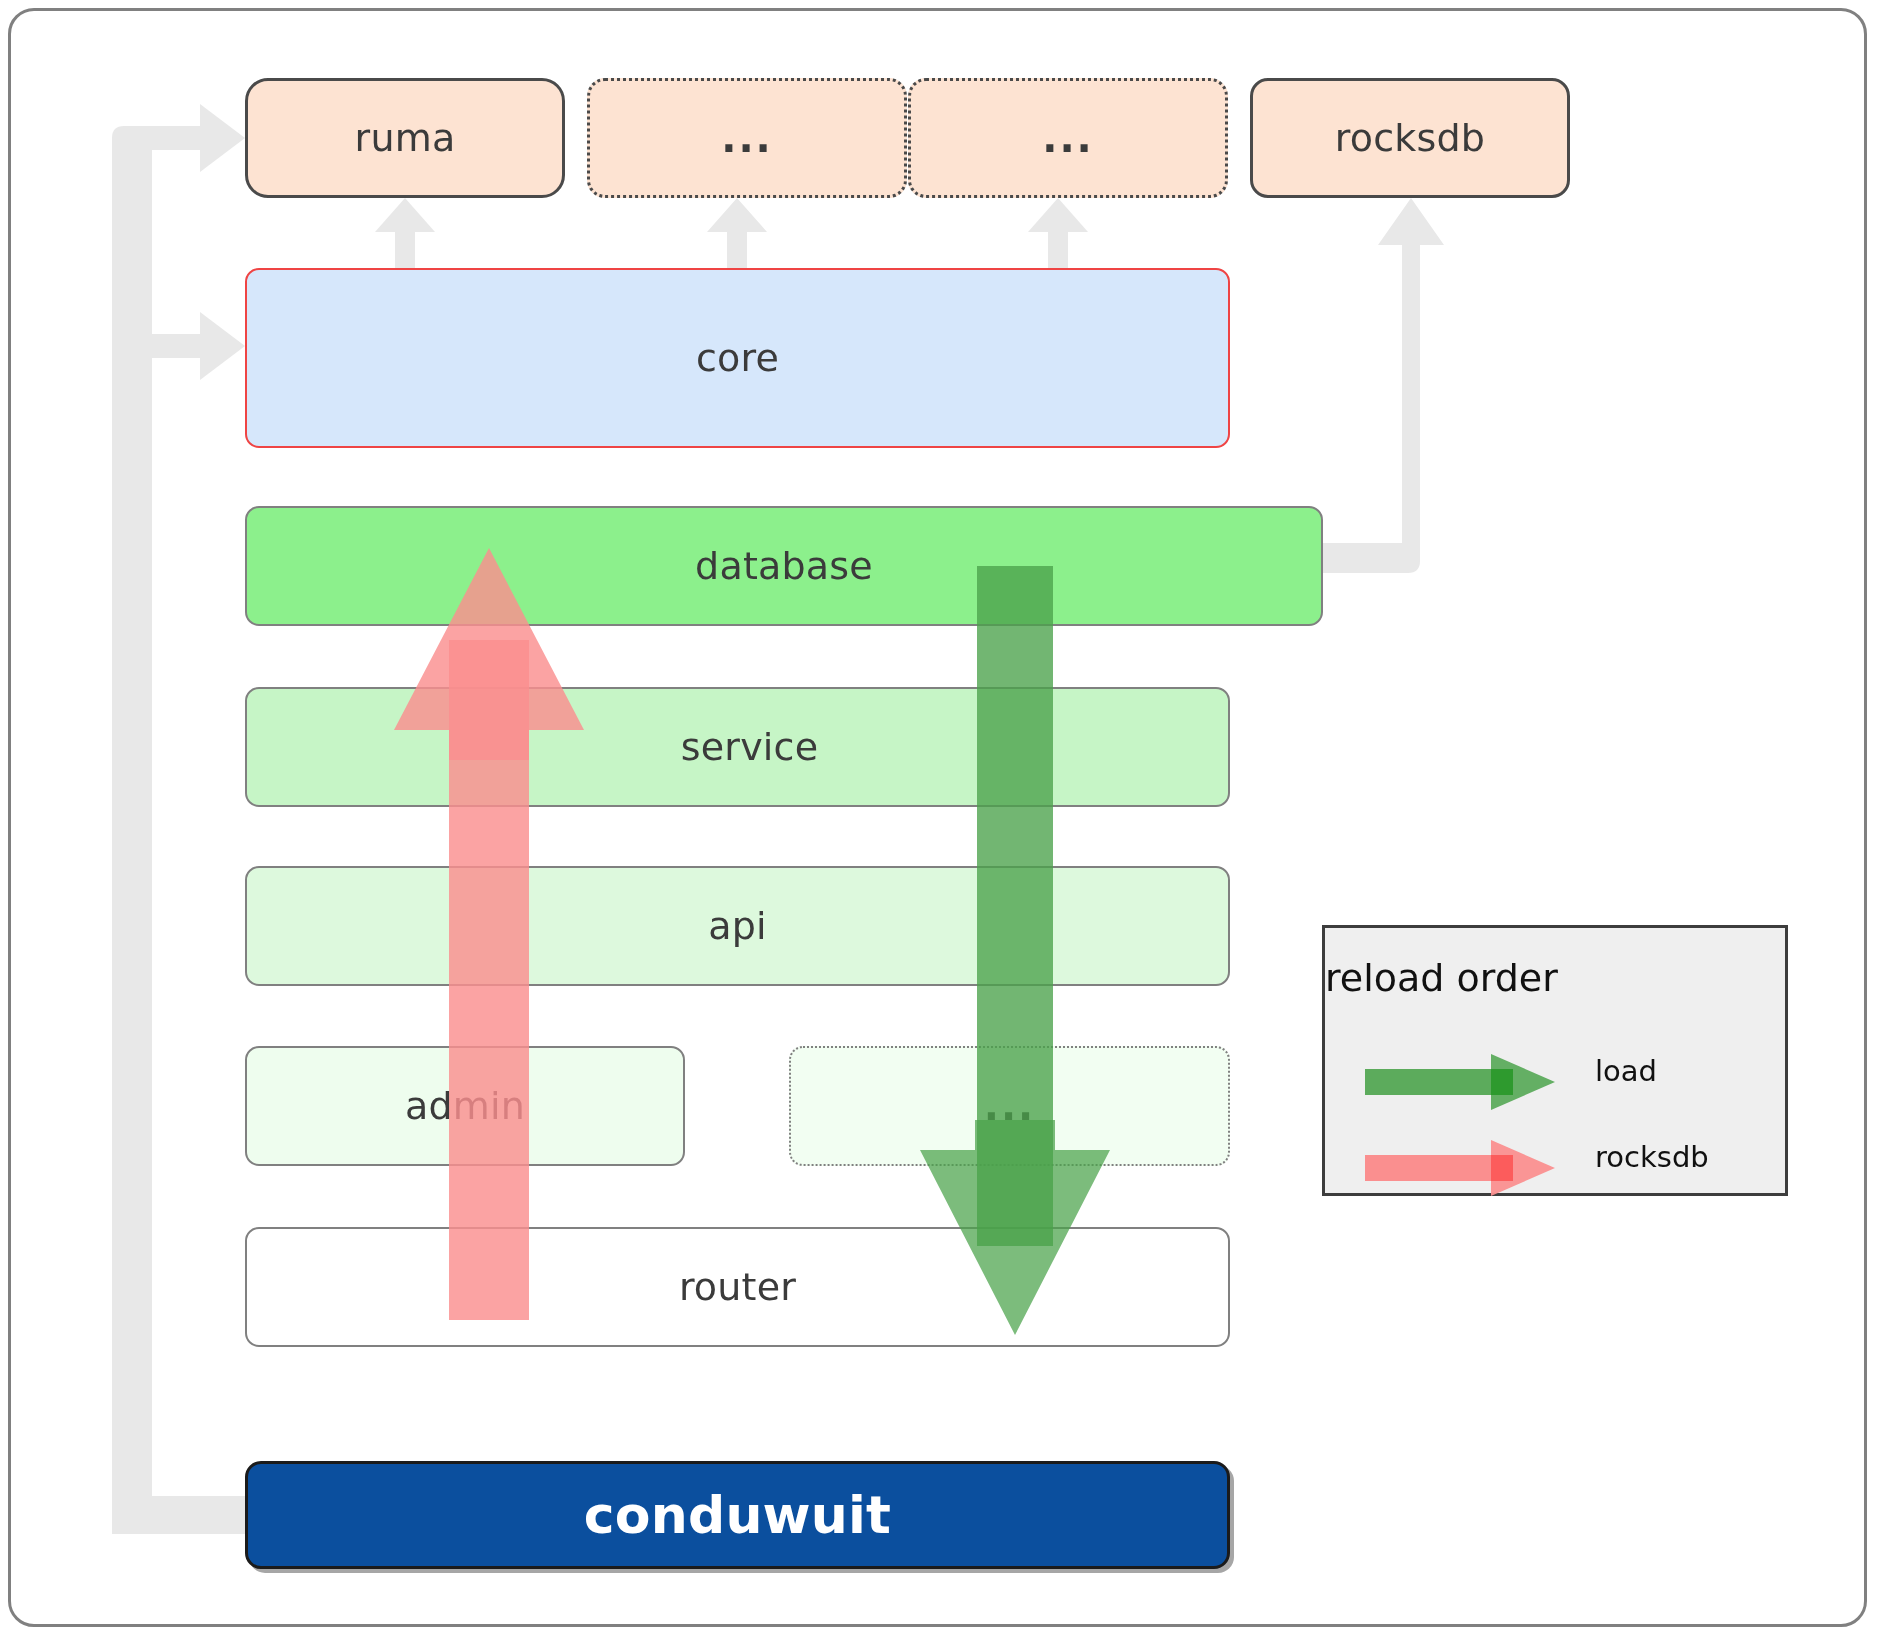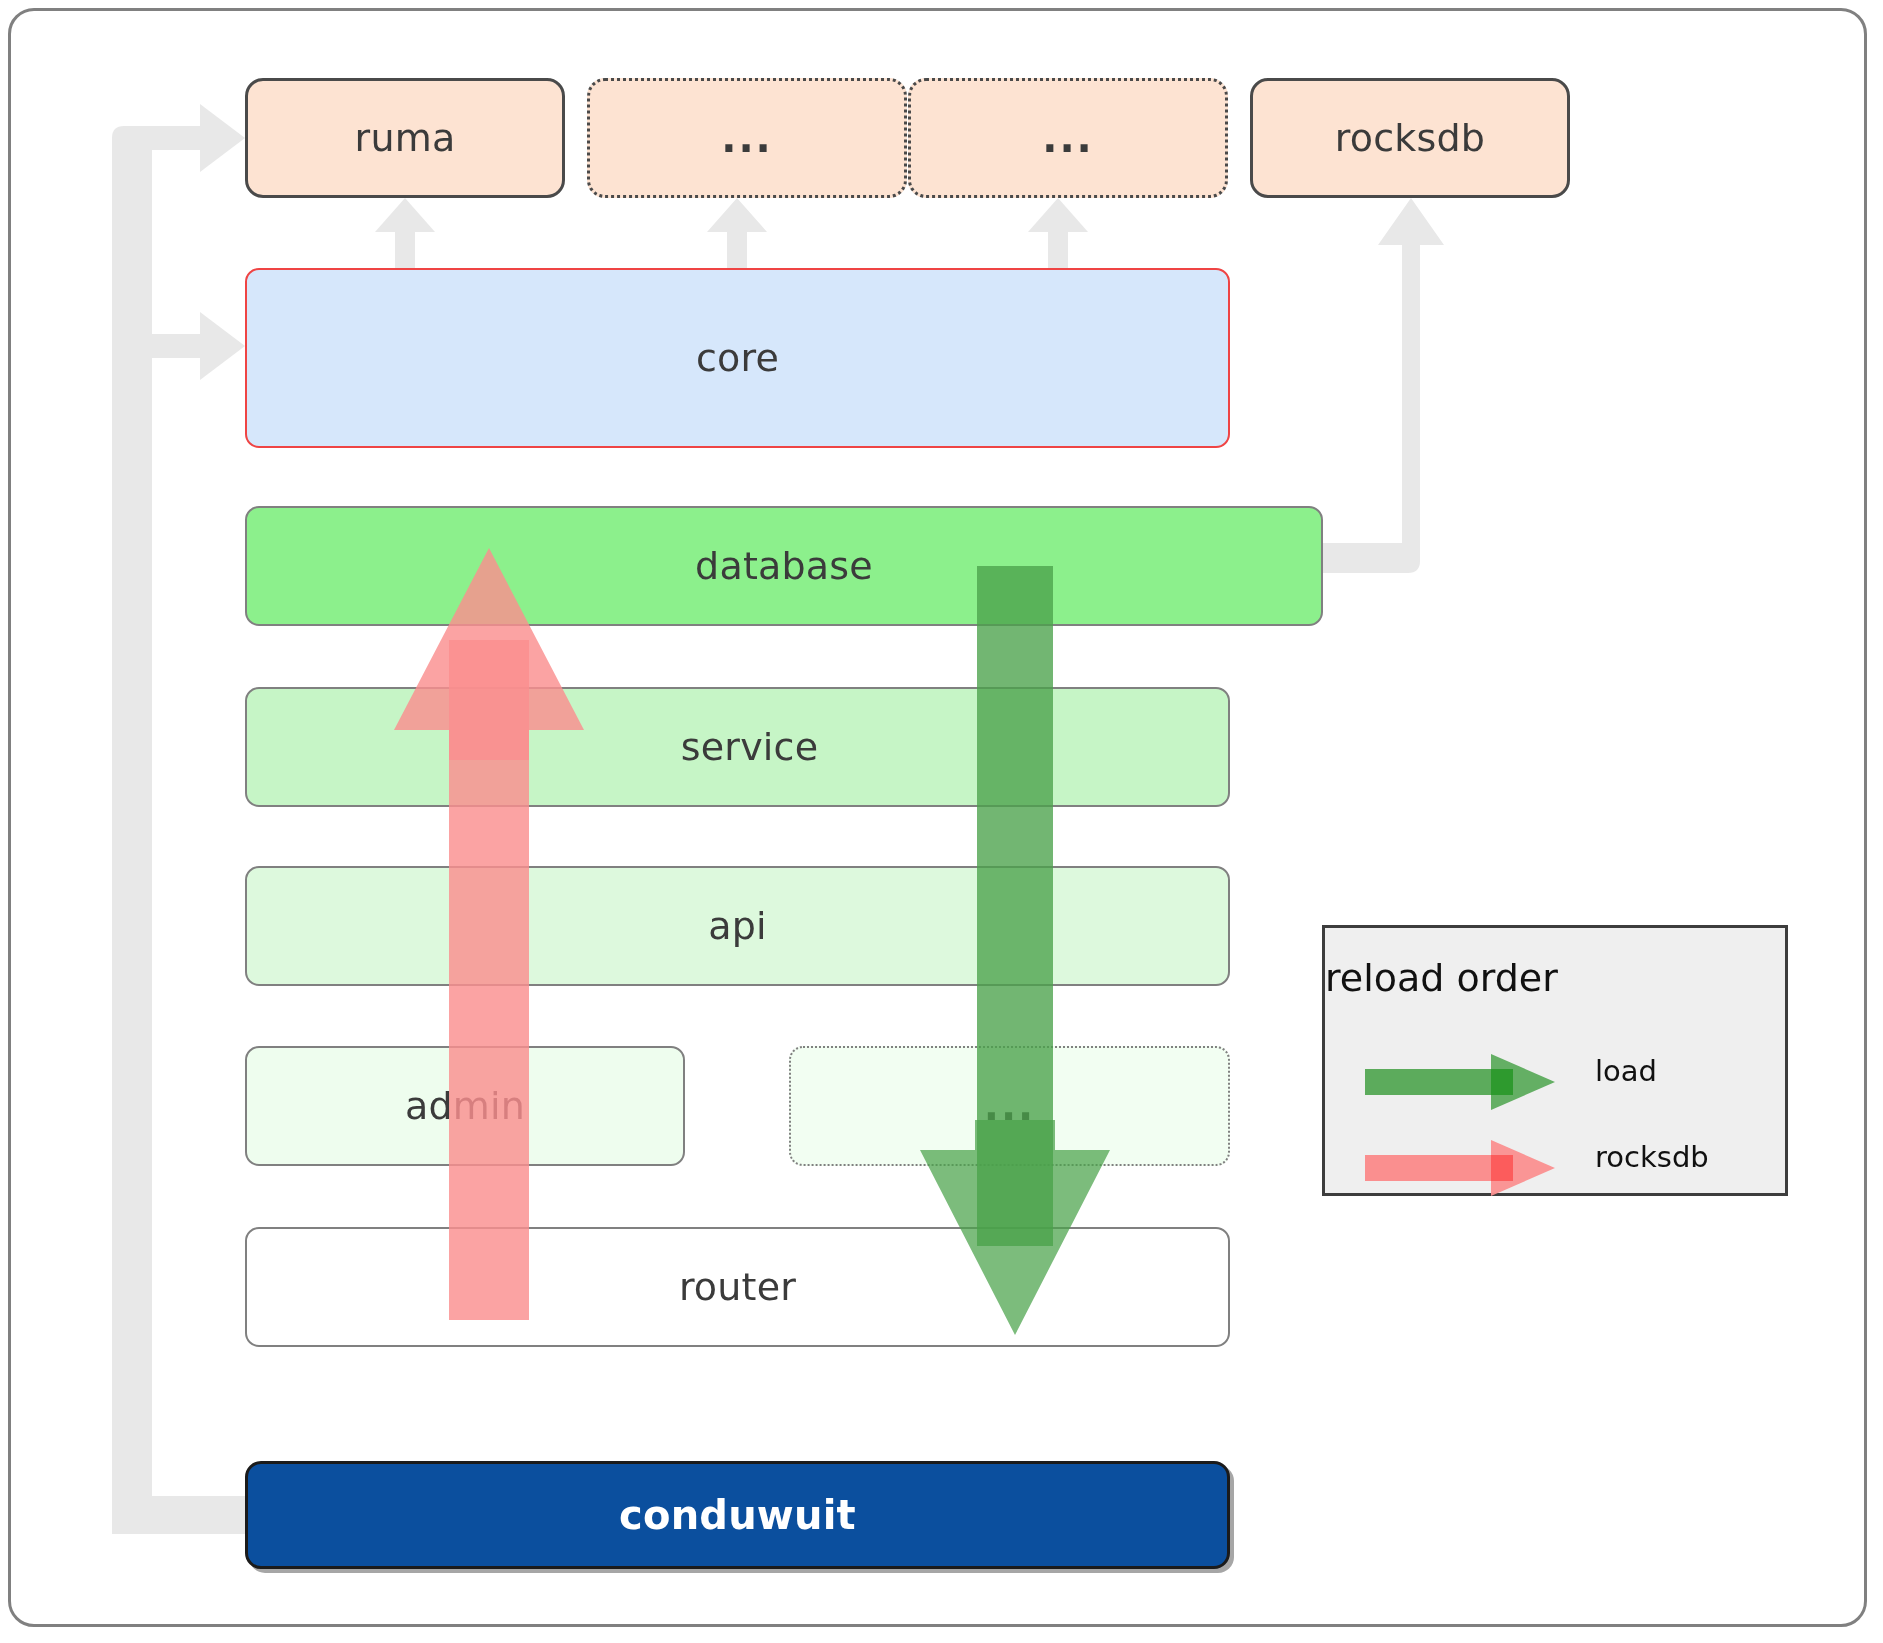--- a/index.html
+++ b/index.html
@@ -38,21 +38,21 @@
   .node.dots .lbl{ font-size:40px; font-weight:700; letter-spacing:2px; color:#3b3b3b;}
   .orange{ background:#fde3d2; border:3px solid #4a4a4a; border-radius:18px;}
   .orange.dotted{ border:3px dotted #4a4a4a; }
   .blue{ background:#d6e7fb; border:2px solid #ef4444; }
   .layer{ border:2px solid #808080; }
   .layer.dotted{ border:2px dotted #808080; }
   .navy{
     background:#0b4f9e; border:3px solid #1b1b1b; border-radius:16px;
     box-shadow:4px 4px 0 rgba(0,0,0,0.35);
   }
-  .navy .lbl{ color:#ffffff; font-size:40px; font-weight:700; }
+  .navy .lbl{ color:#ffffff; font-size:52px; font-weight:700; }
   #legend{
     position:absolute;
     left:1322px;top:925px;
     width:466px;height:271px;
     background:#efefef;
     border:3px solid #3d3d3d;
     box-sizing:border-box;
   }
   #legend .title{
     position:absolute;left:0;top:28px;width:100%;
@@ -84,21 +84,21 @@
 
       <path d="M727,268 L727,232 L707,232 L737,198 L767,232 L747,232 L747,268 Z"></path>
 
       <path d="M1048,268 L1048,232 L1028,232 L1058,198 L1088,232 L1068,232 L1068,268 Z"></path>
 
       <path d="M1230,543 L1402,543 L1402,245 L1378,245 L1411,198 L1444,245 L1420,245 L1420,561
                q0,12 -12,12 L1230,573 Z"></path>
     </g>
   </svg>
 
-  <div class="node orange" style="left:245px;top:78px;width:320px;height:120px;">
+  <div class="node orange" style="left:245px;top:78px;width:320px;height:120px;border-radius:23px;">
     <span class="lbl">ruma</span>
   </div>
   <div class="node orange dotted dots" style="left:587px;top:78px;width:320px;height:120px;">
     <span class="lbl">...</span>
   </div>
   <div class="node orange dotted dots" style="left:908px;top:78px;width:320px;height:120px;">
     <span class="lbl">...</span>
   </div>
   <div class="node orange" style="left:1250px;top:78px;width:320px;height:120px;">
     <span class="lbl">rocksdb</span>

